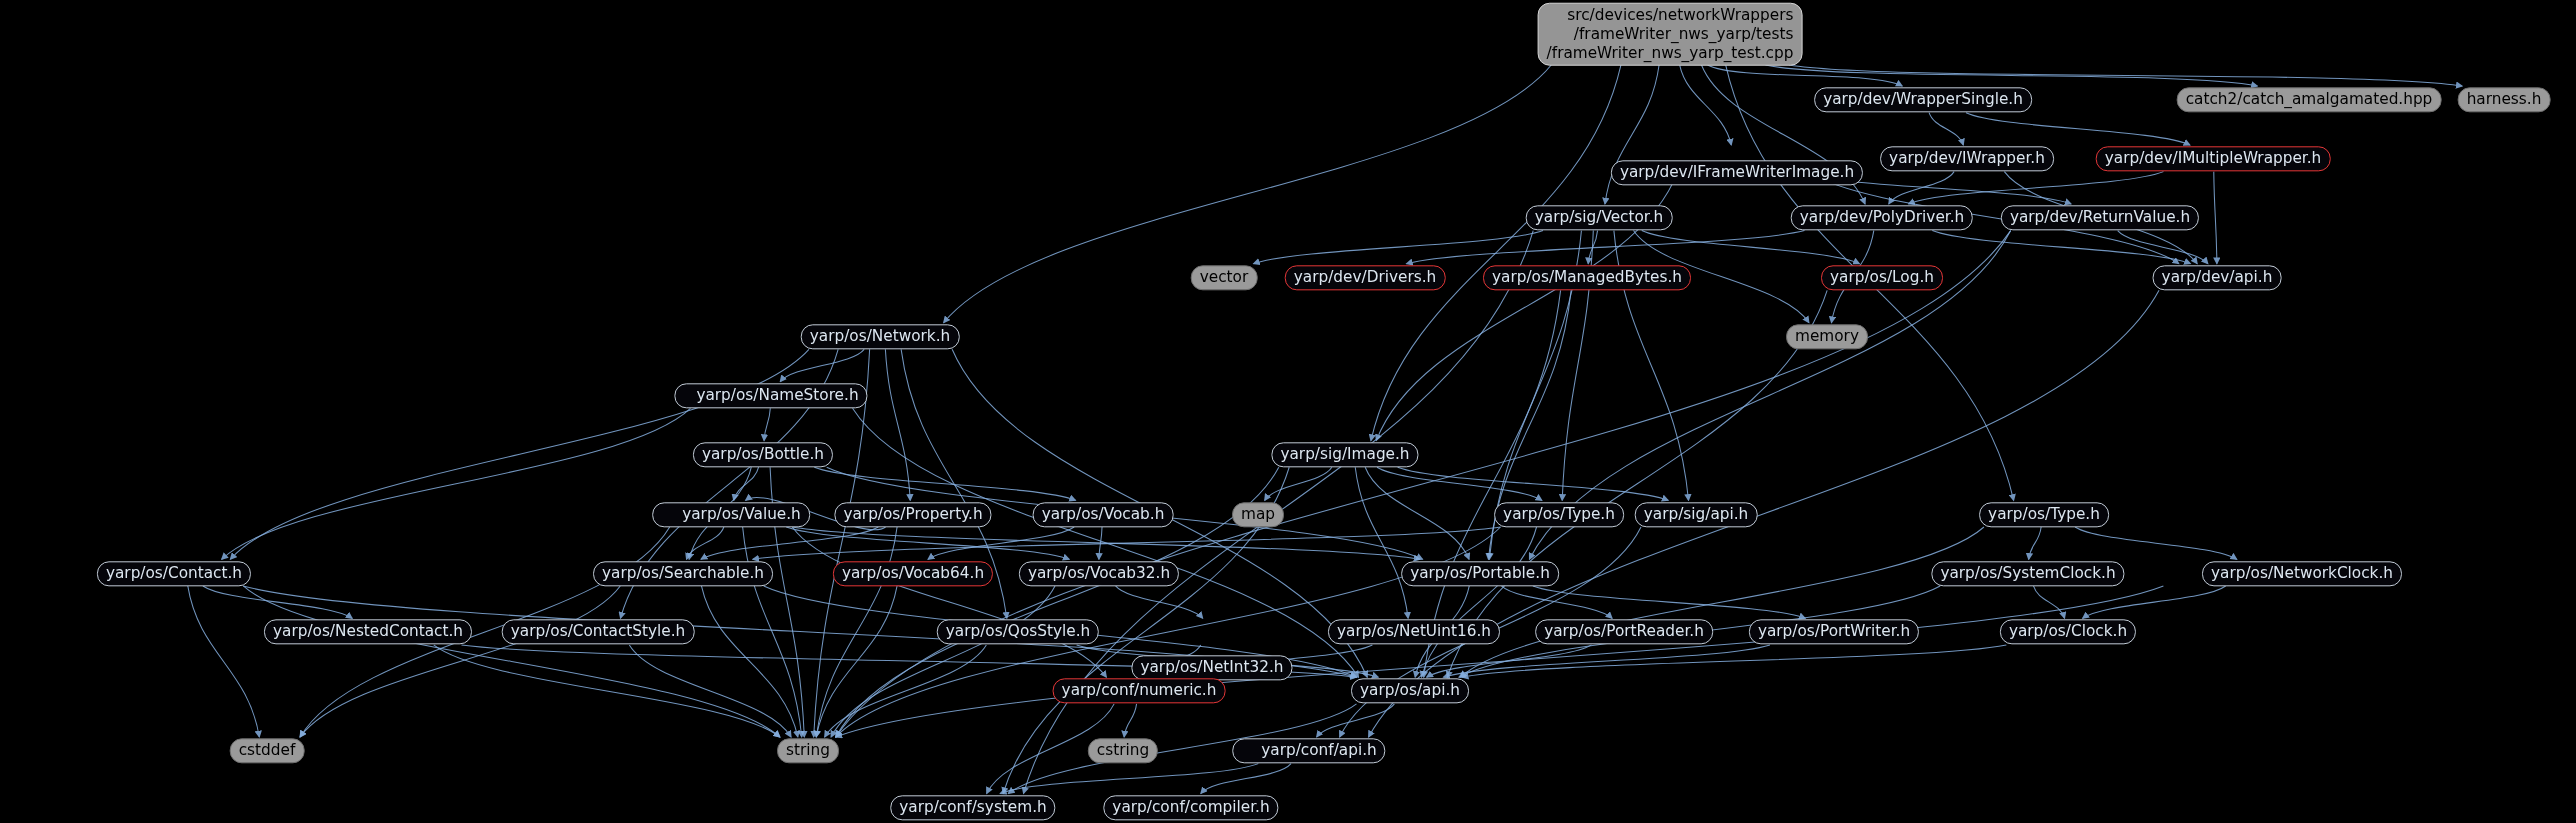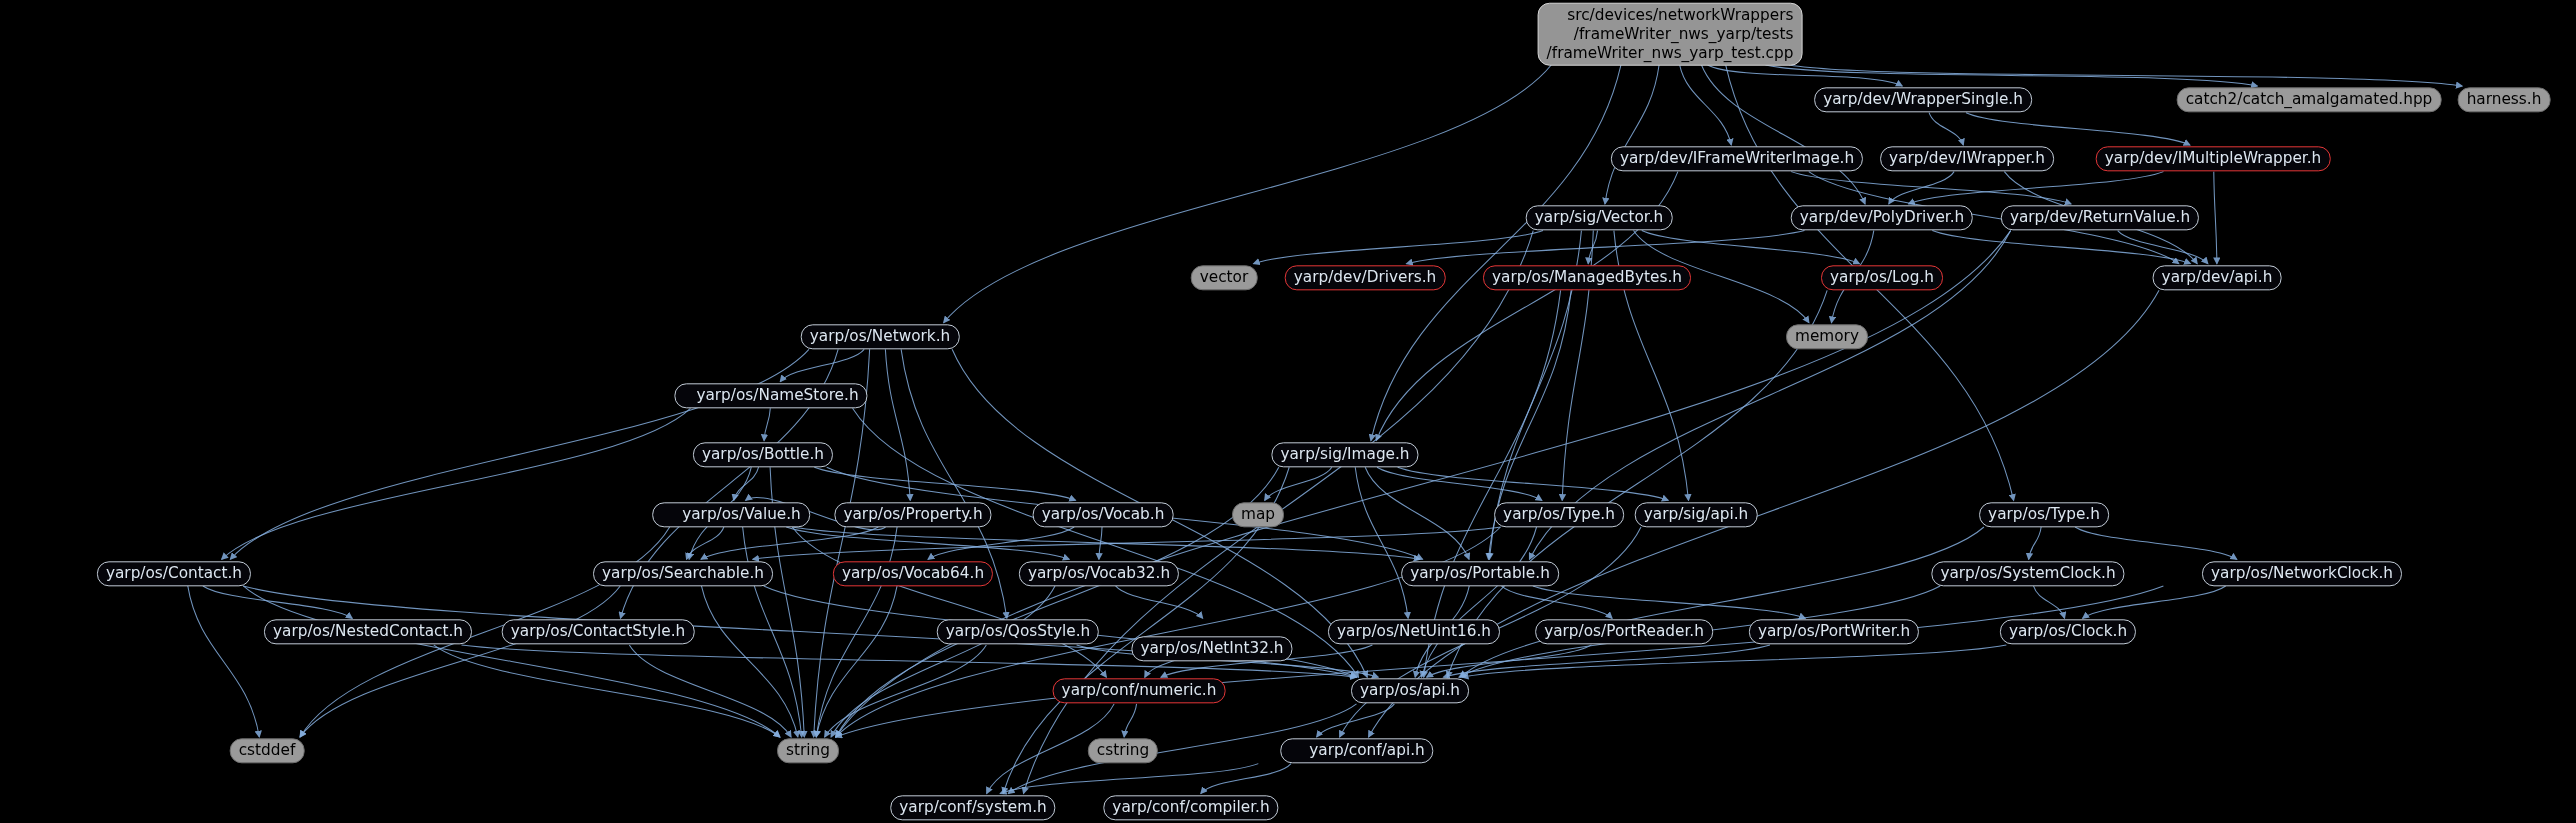--- a/index.html
+++ b/index.html
@@ -173,21 +173,21 @@
     </div>
     <div class="node" style="left: 1923px; top: 100px;">
       <div>yarp/dev/WrapperSingle.h</div>
     </div>
     <div class="node gray" style="left: 2309px; top: 100px;">
       <div>catch2/catch_amalgamated.hpp</div>
     </div>
     <div class="node gray" style="left: 2504px; top: 100px;">
       <div>harness.h</div>
     </div>
-    <div class="node" style="left: 1737px; top: 159px;">
+    <div class="node" style="left: 1737px; top: 173px;">
       <div>yarp/dev/IFrameWriterImage.h</div>
     </div>
     <div class="node" style="left: 1967px; top: 159px;">
       <div>yarp/dev/IWrapper.h</div>
     </div>
     <div class="node red" style="left: 2213px; top: 159px;">
       <div>yarp/dev/IMultipleWrapper.h</div>
     </div>
     <div class="node" style="left: 1599px; top: 218px;">
       <div>yarp/sig/Vector.h</div>
@@ -272,21 +272,21 @@
     </div>
     <div class="node" style="left: 368px; top: 632px;">
       <div>yarp/os/NestedContact.h</div>
     </div>
     <div class="node" style="left: 598px; top: 632px;">
       <div>yarp/os/ContactStyle.h</div>
     </div>
     <div class="node" style="left: 1018px; top: 632px;">
       <div>yarp/os/QosStyle.h</div>
     </div>
-    <div class="node" style="left: 1212px; top: 649px;">
+    <div class="node" style="left: 1212px; top: 668px;">
       <div>yarp/os/NetInt32.h</div>
     </div>
     <div class="node" style="left: 1414px; top: 632px;">
       <div>yarp/os/NetUint16.h</div>
     </div>
     <div class="node" style="left: 1624px; top: 632px;">
       <div>yarp/os/PortReader.h</div>
     </div>
     <div class="node" style="left: 1834px; top: 632px;">
       <div>yarp/os/PortWriter.h</div>
@@ -302,21 +302,21 @@
     </div>
     <div class="node gray" style="left: 267px; top: 751px;">
       <div>cstddef</div>
     </div>
     <div class="node gray" style="left: 808px; top: 751px;">
       <div>string</div>
     </div>
     <div class="node gray" style="left: 1123px; top: 751px;">
       <div>cstring</div>
     </div>
-    <div class="node" style="left: 1357px; top: 751px; padding-left: 28px;">
+    <div class="node" style="left: 1309px; top: 751px; padding-left: 28px;">
       <div>yarp/conf/api.h</div>
     </div>
     <div class="node" style="left: 973px; top: 808px;">
       <div>yarp/conf/system.h</div>
     </div>
     <div class="node" style="left: 1191px; top: 808px;">
       <div>yarp/conf/compiler.h</div>
     </div>
   </div>
 

